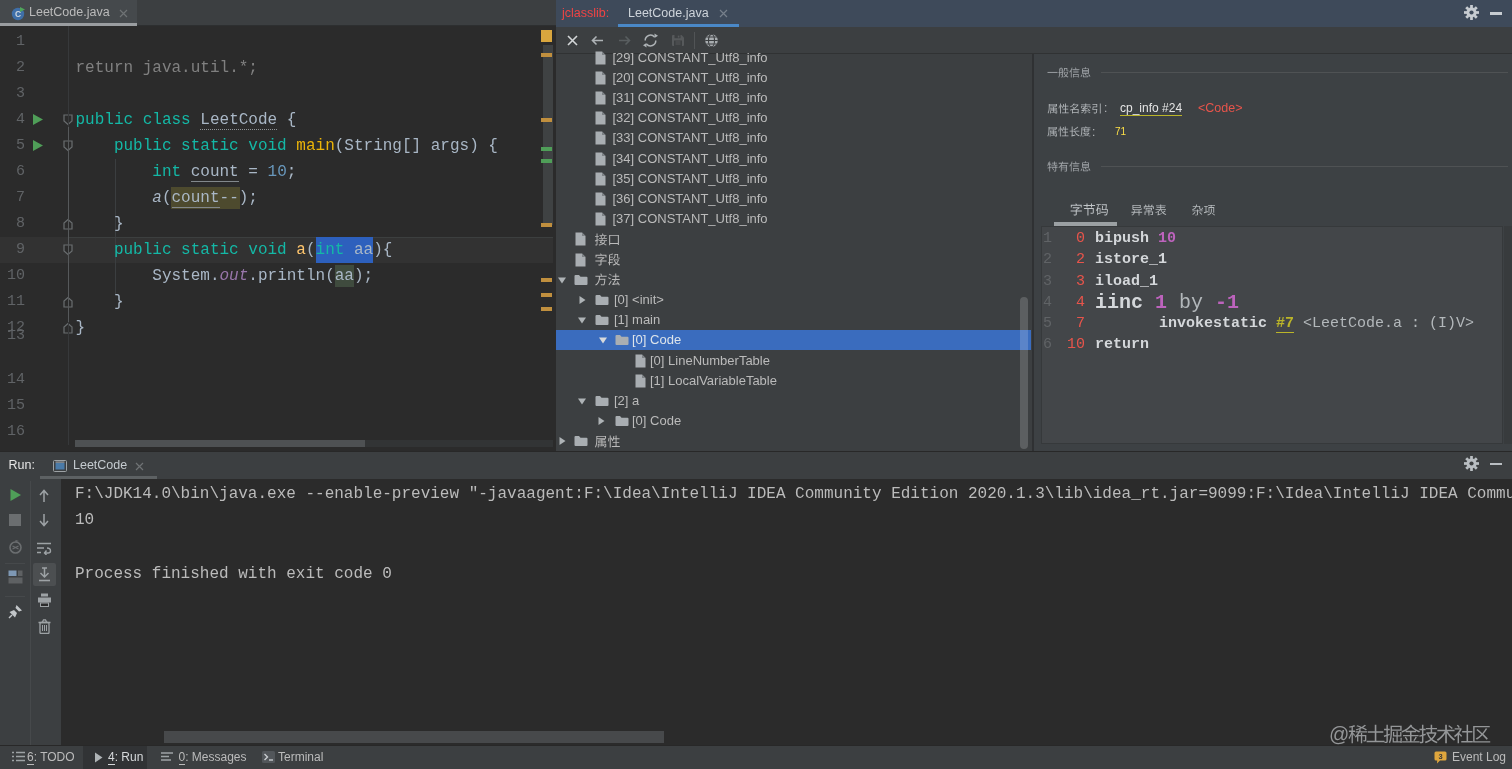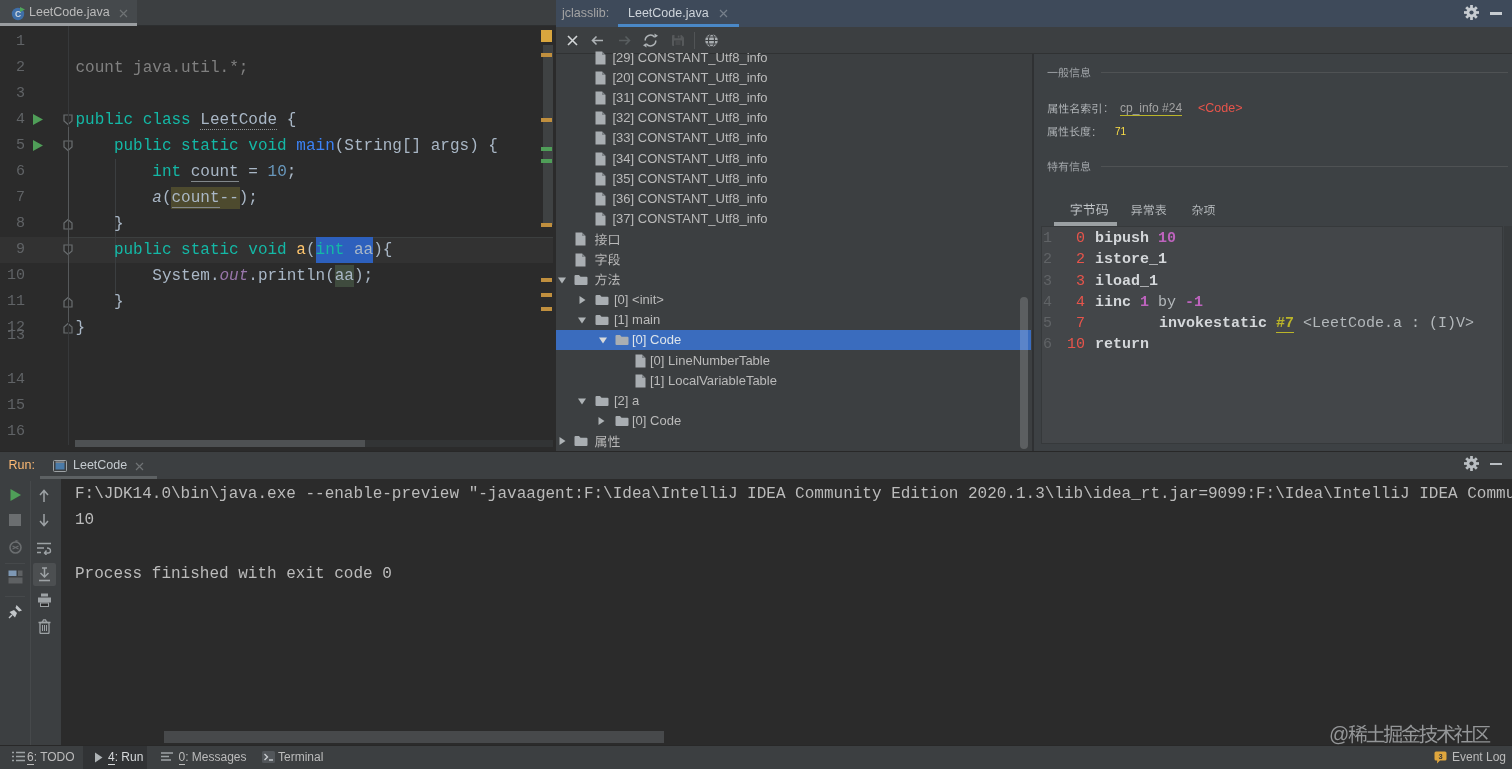--- a/index.html
+++ b/index.html
@@ -101,23 +101,23 @@
   </svg>
 <svg class="a" style="left:62px;top:296.2px" width="12" height="12" viewBox="0 0 12 12">
     <path d="M2 11 L2 5 L6 1.5 L10 5 L10 11 Z" fill="#2b2b2b" stroke="#6a6e70" stroke-width="1.2"></path>
   </svg>
 <svg class="a" style="left:62px;top:322.2px" width="12" height="12" viewBox="0 0 12 12">
     <path d="M2 11 L2 5 L6 1.5 L10 5 L10 11 Z" fill="#2b2b2b" stroke="#6a6e70" stroke-width="1.2"></path>
   </svg>
 <div class="a" style="left:68px;top:26px;width:1px;height:419px;background:#37393b"></div>
 <div class="a" style="left:68px;top:126.9px;width:1px;height:195.4px;background:#56595b"></div>
 <div class="a" style="left:114.5px;top:158.9px;width:1px;height:136.3px;background:#3b3e40"></div>
-<div class="ln" style="left:75.5px;top:54.8px"><span style="color:#808080">count java.util.*;</span></div>
+<div class="ln" style="left:75.5px;top:54.8px"><span style="color:#808080">return java.util.*;</span></div>
 <div class="ln" style="left:75.5px;top:106.9px"><span class="kw">public class </span><span style="border-bottom:1px dotted #909497">LeetCode</span> {</div>
-<div class="ln" style="left:113.9px;top:132.9px"><span class="kw">public static void </span><span style="color:#3b82f6">main</span>(String[] args) {</div>
+<div class="ln" style="left:113.9px;top:132.9px"><span class="kw">public static void </span><span style="color:#eab308">main</span>(String[] args) {</div>
 <div class="ln" style="left:152.3px;top:158.9px"><span class="kw">int </span><span style="border-bottom:1px solid #82888c">count</span> = <span class="num">10</span>;</div>
 <div class="a" style="left:170.5px;top:187.0px;width:69.2px;height:22px;background:#4d4a2e"></div>
 <div class="ln" style="left:152.3px;top:185.0px"><span style="font-style:italic">a</span>(<span style="border-bottom:1px solid #82888c">count</span>--);</div>
 <div class="ln" style="left:113.9px;top:211.1px">}</div>
 <div class="a" style="left:315.5px;top:237.1px;width:57.6px;height:26px;background:#2d60bd"></div>
 <div class="ln" style="left:113.9px;top:237.1px"><span class="kw">public static void </span><span style="color:#ffc66d">a</span>(<span class="kw">int</span> aa){</div>
 <div class="a" style="left:334.7px;top:265.2px;width:19.2px;height:22px;background:#3f4b3e"></div>
 <div class="ln" style="left:152.3px;top:263.2px">System.<span style="font-style:italic;color:#9876aa">out</span>.println(aa);</div>
 <div class="ln" style="left:113.9px;top:289.2px">}</div>
 <div class="ln" style="left:75.5px;top:315.2px">}</div>
@@ -127,21 +127,21 @@
 <div class="a" style="left:541px;top:117.8px;width:11px;height:4px;background:#c08f3e"></div>
 <div class="a" style="left:541px;top:147.0px;width:11px;height:4px;background:#4f9e58"></div>
 <div class="a" style="left:541px;top:158.8px;width:11px;height:4px;background:#4f9e58"></div>
 <div class="a" style="left:541px;top:223.2px;width:11px;height:4px;background:#c08f3e"></div>
 <div class="a" style="left:541px;top:278.0px;width:11px;height:4px;background:#c08f3e"></div>
 <div class="a" style="left:541px;top:292.7px;width:11px;height:4px;background:#c08f3e"></div>
 <div class="a" style="left:541px;top:307.2px;width:11px;height:4px;background:#c08f3e"></div>
 <div class="a" style="left:75px;top:439.5px;width:478px;height:7.5px;background:#323435"></div>
 <div class="a" style="left:75px;top:439.5px;width:290px;height:7.5px;background:#4e5153"></div>
 <div class="a" style="left:556px;top:0;width:956px;height:27px;background:#3e4a5a"></div>
-<div class="a sans" style="left:562px;top:0;height:27px;line-height:27px;font-size:12.5px;color:#a3a3a3">jclasslib:</div>
+<div class="a sans" style="left:562px;top:0;height:27px;line-height:27px;font-size:12.5px;color:#ef4444">jclasslib:</div>
 <div class="a sans" style="left:628px;top:0;height:26px;line-height:26px;font-size:12.5px;color:#ced4da">LeetCode.java</div>
 <svg class="a" style="left:719px;top:9px" width="9" height="9" viewBox="0 0 9 9">
     <path d="M1 1 L8 8 M8 1 L1 8" stroke="#77808b" stroke-width="1.2"></path>
   </svg>
 <div class="a" style="left:618px;top:23.7px;width:121px;height:3.3px;background:#4a88c7"></div>
 <svg class="a" style="left:1463.5px;top:5.0px" width="15" height="15" viewBox="0 0 15 15">
     <rect x="6.15" y="-0.00" width="2.70" height="3.00" transform="rotate(0 7.50 7.50)" fill="#c7ccd1"></rect>
     <rect x="6.15" y="-0.00" width="2.70" height="3.00" transform="rotate(45 7.50 7.50)" fill="#c7ccd1"></rect>
     <rect x="6.15" y="-0.00" width="2.70" height="3.00" transform="rotate(90 7.50 7.50)" fill="#c7ccd1"></rect>
     <rect x="6.15" y="-0.00" width="2.70" height="3.00" transform="rotate(135 7.50 7.50)" fill="#c7ccd1"></rect>
@@ -321,21 +321,21 @@
   </svg>
 <div class="a" style="left:1101px;top:72px;width:407px;height:1px;background:#4f5254"></div>
 <svg style="position:absolute;left:1046.0px;top:102.5px" width="57.5" height="11" viewBox="0 0 5000 1000" fill="#b4b8bb">
     <use href="#c7" x="0"></use>
     <use href="#c12" x="1000"></use>
     <use href="#c4" x="2000"></use>
     <use href="#c27" x="3000"></use>
     <use href="#c11" x="4000"></use>
   </svg>
 <div class="a sans" style="left:1104px;top:100.0px;height:16px;line-height:16px;font-size:12px;color:#b4b8bb">:</div>
-<div class="a sans" style="left:1120px;top:100.0px;height:16px;line-height:16px;font-size:12px;color:#a3a3a3;border-bottom:1px solid #bbb529">cp_info #24</div>
+<div class="a sans" style="left:1120px;top:100.0px;height:16px;line-height:16px;font-size:12px;color:#e5e5e5;border-bottom:1px solid #bbb529">cp_info #24</div>
 <div class="a sans" style="left:1198px;top:100.0px;height:16px;line-height:16px;font-size:12.5px;color:#e8544b">&lt;Code&gt;</div>
 <svg style="position:absolute;left:1046.0px;top:126.1px" width="46.0" height="11" viewBox="0 0 4000 1000" fill="#b4b8bb">
     <use href="#c7" x="0"></use>
     <use href="#c12" x="1000"></use>
     <use href="#c32" x="2000"></use>
     <use href="#c9" x="3000"></use>
   </svg>
 <div class="a sans" style="left:1092px;top:123.6px;height:16px;line-height:16px;font-size:12px;color:#b4b8bb">:</div>
 <div class="a sans" style="left:1115px;top:123.6px;height:16px;line-height:16px;font-size:10px;color:#fde047">71</div>
 <svg style="position:absolute;left:1046.0px;top:160.5px" width="46.0" height="11" viewBox="0 0 4000 1000" fill="#a3a7ab">
@@ -366,30 +366,30 @@
 <div class="a mono" style="left:1058px;top:228.5px;width:27px;text-align:right;height:20px;line-height:20px;font-size:15px;color:#e8544b">0</div>
 <div class="a mono" style="left:1095px;top:228.5px;height:20px;line-height:20px;font-size:15px;color:#d4d7da;font-weight:bold;white-space:pre">bipush <span style="color:#bd63bd">10</span></div>
 <div class="a mono" style="left:1043px;top:250.0px;height:20px;line-height:20px;font-size:15px;color:#606366">2</div>
 <div class="a mono" style="left:1058px;top:250.0px;width:27px;text-align:right;height:20px;line-height:20px;font-size:15px;color:#e8544b">2</div>
 <div class="a mono" style="left:1095px;top:250.0px;height:20px;line-height:20px;font-size:15px;color:#d4d7da;font-weight:bold;white-space:pre">istore_1</div>
 <div class="a mono" style="left:1043px;top:271.5px;height:20px;line-height:20px;font-size:15px;color:#606366">3</div>
 <div class="a mono" style="left:1058px;top:271.5px;width:27px;text-align:right;height:20px;line-height:20px;font-size:15px;color:#e8544b">3</div>
 <div class="a mono" style="left:1095px;top:271.5px;height:20px;line-height:20px;font-size:15px;color:#d4d7da;font-weight:bold;white-space:pre">iload_1</div>
 <div class="a mono" style="left:1043px;top:293.0px;height:20px;line-height:20px;font-size:15px;color:#606366">4</div>
 <div class="a mono" style="left:1058px;top:293.0px;width:27px;text-align:right;height:20px;line-height:20px;font-size:15px;color:#e8544b">4</div>
-<div class="a mono" style="left:1095px;top:293.0px;height:20px;line-height:20px;font-size:15px;color:#d4d7da;font-weight:bold;white-space:pre">iinc <span style="color:#bd63bd">1</span> <span style="color:#b3b8bb;font-weight:normal">by</span> <span style="color:#bd63bd">-1</span></div>
+<div class="a mono" style="left:1095px;top:293.0px;height:20px;line-height:20px;font-size:20px;color:#d4d7da;font-weight:bold;white-space:pre">iinc <span style="color:#bd63bd">1</span> <span style="color:#b3b8bb;font-weight:normal">by</span> <span style="color:#bd63bd">-1</span></div>
 <div class="a mono" style="left:1043px;top:314.0px;height:20px;line-height:20px;font-size:15px;color:#606366">5</div>
 <div class="a mono" style="left:1058px;top:314.0px;width:27px;text-align:right;height:20px;line-height:20px;font-size:15px;color:#e8544b">7</div>
 <div class="a mono" style="left:1159px;top:314.0px;height:20px;line-height:20px;font-size:15px;color:#d4d7da;font-weight:bold;white-space:pre">invokestatic <span style="color:#bbb529;border-bottom:1px solid #bbb529">#7</span> <span style="color:#b3b8bb;font-weight:normal">&lt;LeetCode.a : (I)V&gt;</span></div>
 <div class="a mono" style="left:1043px;top:335.2px;height:20px;line-height:20px;font-size:15px;color:#606366">6</div>
 <div class="a mono" style="left:1058px;top:335.2px;width:27px;text-align:right;height:20px;line-height:20px;font-size:15px;color:#e8544b">10</div>
 <div class="a mono" style="left:1095px;top:335.2px;height:20px;line-height:20px;font-size:15px;color:#d4d7da;font-weight:bold;white-space:pre">return</div>
 <div class="a" style="left:0;top:451px;width:1512px;height:1px;background:#282828"></div>
 <div class="a" style="left:0;top:452px;width:1512px;height:27px;background:#3c3f41"></div>
-<div class="a sans" style="left:8.5px;top:452px;height:27px;line-height:27px;font-size:12.5px;color:#fdba74">Run:</div>
+<div class="a sans" style="left:8.5px;top:452px;height:27px;line-height:27px;font-size:12.5px;color:#e5e5e5">Run:</div>
 <svg class="a" style="left:53px;top:460px" width="14" height="12" viewBox="0 0 14 12">
     <rect x="0.5" y="0.5" width="13" height="11" rx="1" fill="none" stroke="#9da2a5"></rect>
     <rect x="2.5" y="3" width="9" height="6.5" fill="#4b7ba8"></rect>
     <rect x="2.5" y="1.5" width="9" height="1.2" fill="#9da2a5"></rect>
   </svg>
 <div class="a sans" style="left:73px;top:452px;height:27px;line-height:27px;font-size:12.5px;color:#c5cbd0">LeetCode</div>
 <svg class="a" style="left:135px;top:462px" width="9" height="9" viewBox="0 0 9 9">
     <path d="M1 1 L8 8 M8 1 L1 8" stroke="#6f7375" stroke-width="1.2"></path>
   </svg>
 <div class="a" style="left:40px;top:475.5px;width:117px;height:3.5px;background:#5d6163"></div>

